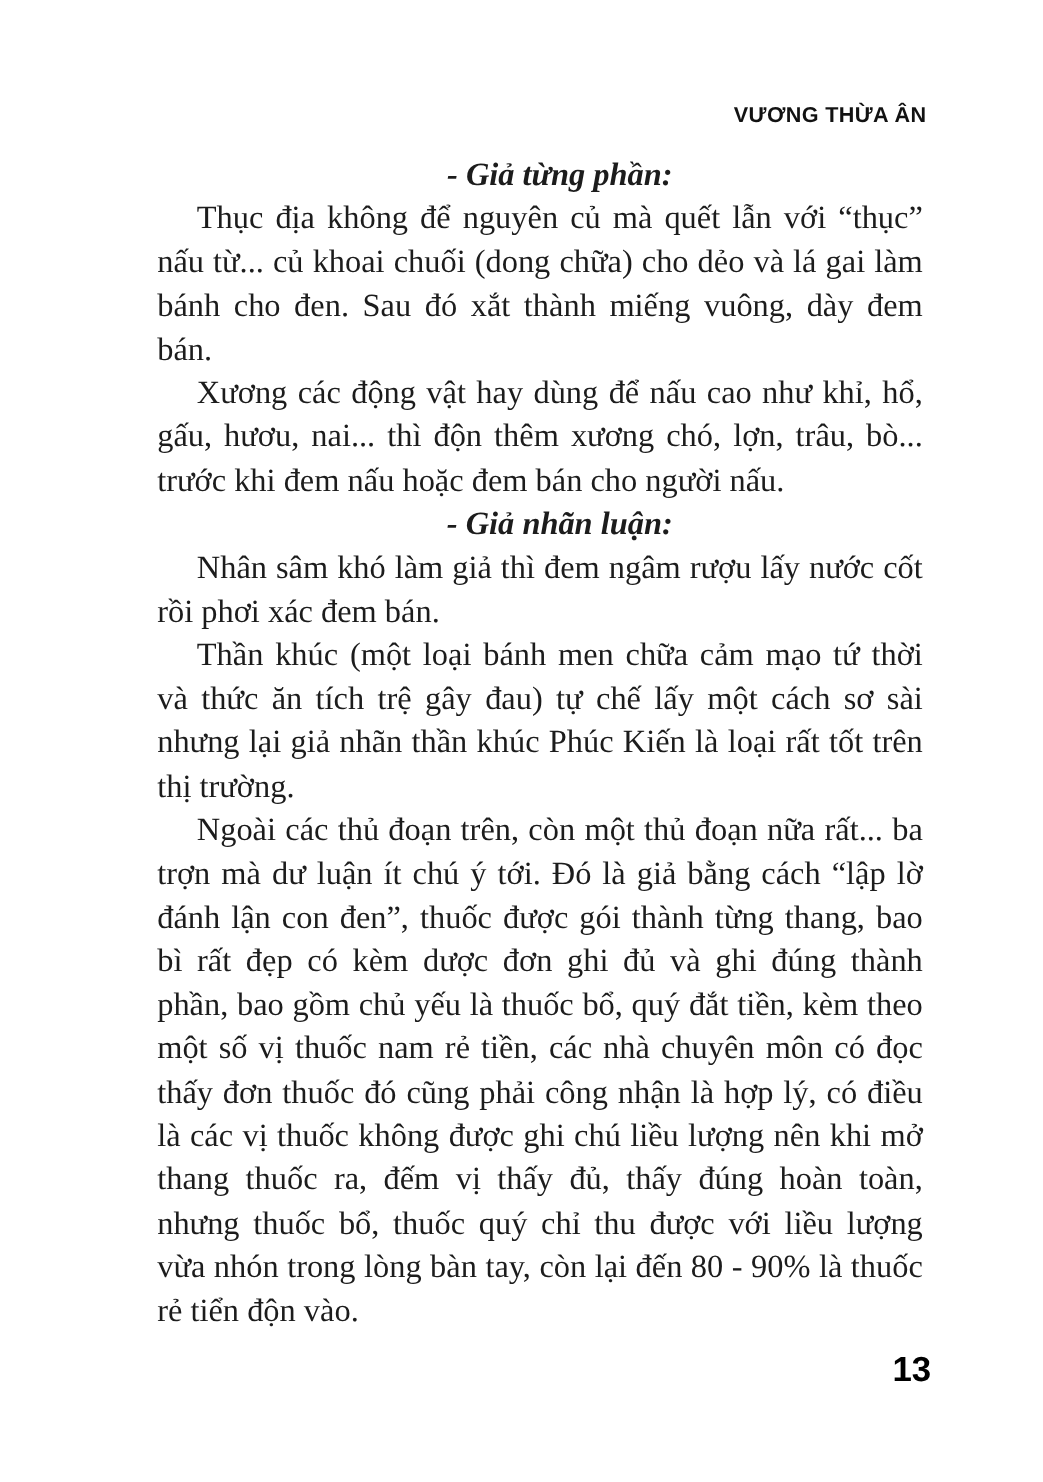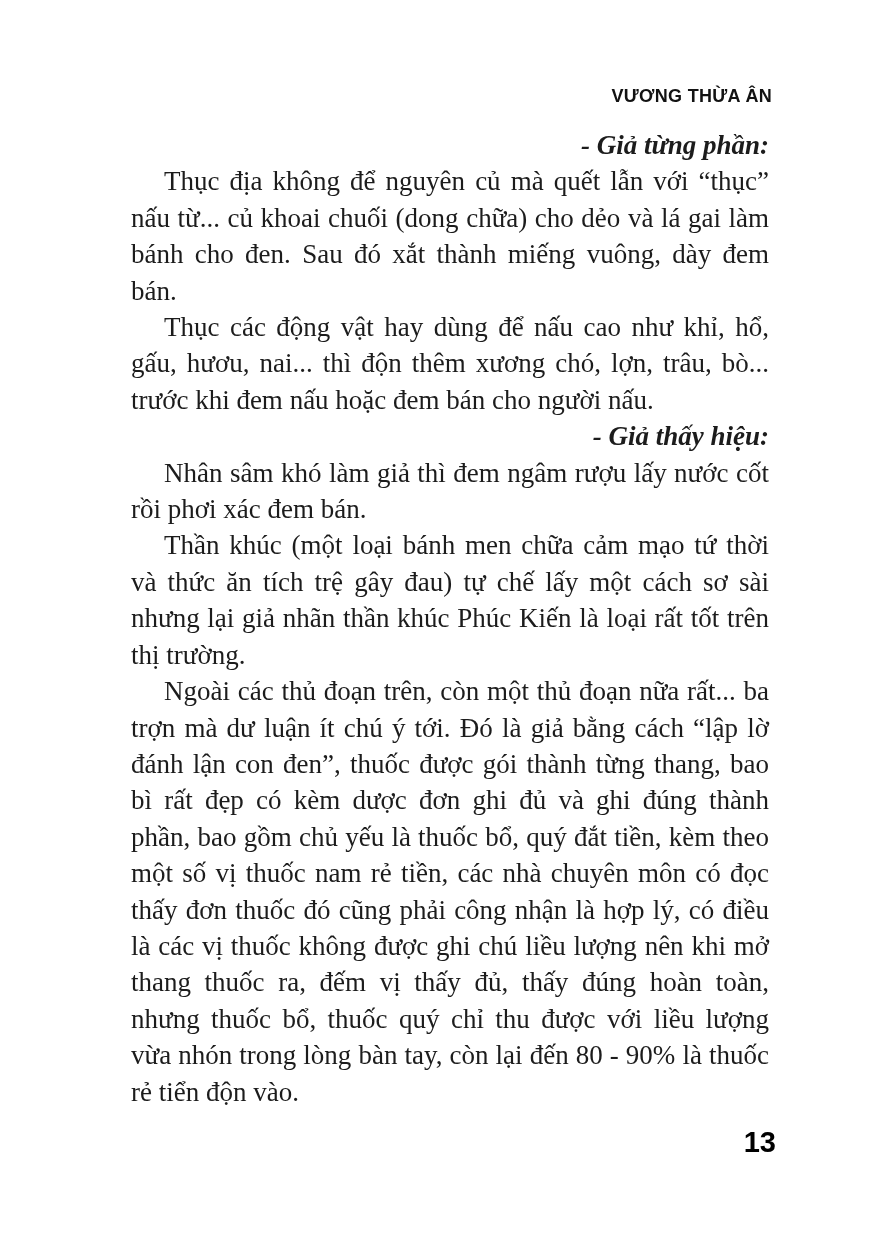--- a/index.html
+++ b/index.html
@@ -38,21 +38,21 @@
     text-justify: inter-word;
   }
   .body-text p {
     margin: 0;
     padding: 0;
     text-indent: 33px;
   }
   .body-text p.heading {
     font-weight: 700;
     font-style: italic;
-    text-align: right;
+    text-align: center;
   }
   .page-number {
     position: absolute;
     top: 1126px;
     right: 93px;
     font-family: "Liberation Sans", sans-serif;
     font-weight: 700;
     font-size: 29px;
     color: #000000;
   }
@@ -60,22 +60,22 @@
 </head>
 <body>
 
 <div class="page">
 
   <div class="running-header">VƯƠNG THỪA ÂN</div>
 
   <div class="body-text">
     <p class="heading">- Giả từng phần:</p>
     <p class="para">Thục địa không để nguyên củ mà quết lẫn với “thục” nấu từ... củ khoai chuối (dong chữa) cho dẻo và lá gai làm bánh cho đen. Sau đó xắt thành miếng vuông, dày đem bán.</p>
-    <p class="para">Thục các động vật hay dùng để nấu cao như khỉ, hổ, gấu, hươu, nai... thì độn thêm xương chó, lợn, trâu, bò... trước khi đem nấu hoặc đem bán cho người nấu.</p>
-    <p class="heading">- Giả thấy hiệu:</p>
+    <p class="para">Xương các động vật hay dùng để nấu cao như khỉ, hổ, gấu, hươu, nai... thì độn thêm xương chó, lợn, trâu, bò... trước khi đem nấu hoặc đem bán cho người nấu.</p>
+    <p class="heading">- Giả nhãn luận:</p>
     <p class="para">Nhân sâm khó làm giả thì đem ngâm rượu lấy nước cốt rồi phơi xác đem bán.</p>
     <p class="para">Thần khúc (một loại bánh men chữa cảm mạo tứ thời và thức ăn tích trệ gây đau) tự chế lấy một cách sơ sài nhưng lại giả nhãn thần khúc Phúc Kiến là loại rất tốt trên thị trường.</p>
     <p class="para">Ngoài các thủ đoạn trên, còn một thủ đoạn nữa rất... ba trợn mà dư luận ít chú ý tới. Đó là giả bằng cách “lập lờ đánh lận con đen”, thuốc được gói thành từng thang, bao bì rất đẹp có kèm dược đơn ghi đủ và ghi đúng thành phần, bao gồm chủ yếu là thuốc bổ, quý đắt tiền, kèm theo một số vị thuốc nam rẻ tiền, các nhà chuyên môn có đọc thấy đơn thuốc đó cũng phải công nhận là hợp lý, có điều là các vị thuốc không được ghi chú liều lượng nên khi mở thang thuốc ra, đếm vị thấy đủ, thấy đúng hoàn toàn, nhưng thuốc bổ, thuốc quý chỉ thu được với liều lượng vừa nhón trong lòng bàn tay, còn lại đến 80 - 90% là thuốc rẻ tiển độn vào.</p>
   </div>
 
   <div class="page-number">13</div>
 
 </div>
 
 </body></html>

